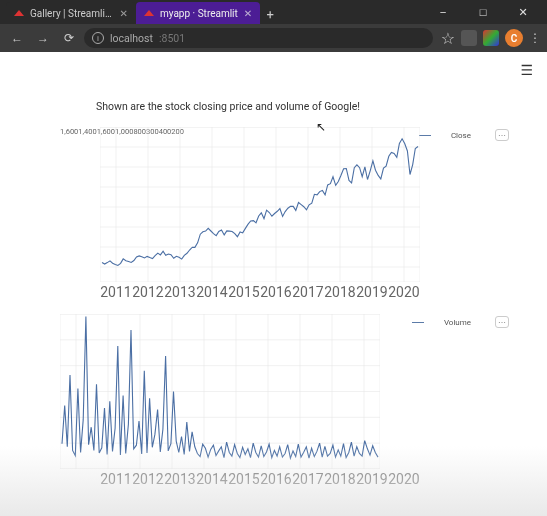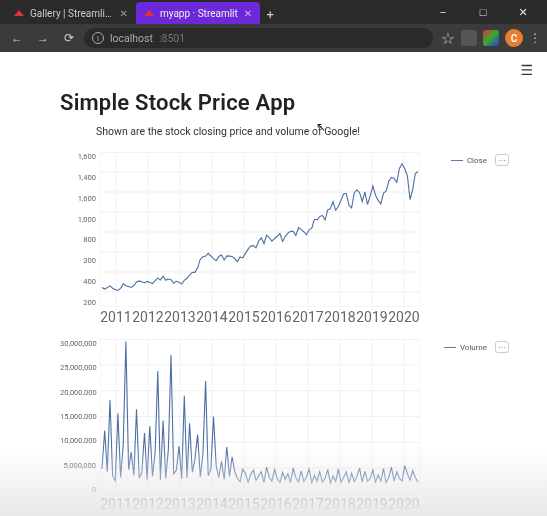--- a/index.html
+++ b/index.html
@@ -38,21 +38,21 @@
       display: flex; align-items: center;
       gap: 6px;
       color: #ccc;
       font-size: 10px;
       max-width: 130px;
       overflow: hidden;
       white-space: nowrap;
       border-radius: 4px 4px 0 0;
     }
     .tab.inactive { background: #2a2a2a; }
-    .tab.active   { background: #6d28d9; color: #eee; }
+    .tab.active   { background: #4c1d95; color: #eee; }
     .tab .favicon { width: 10px; height: 10px; }
     .tab-text { overflow: hidden; text-overflow: ellipsis; flex: 1; }
     .tab-close { font-size: 10px; opacity: .7; }
     .newtab {
       width: 20px; height: 20px;
       display: flex; align-items: center; justify-content: center;
       color: #ccc; font-size: 13px;
     }
     .addrbar {
       height: 28px;
@@ -125,42 +125,42 @@
     
     .chart-wrap {
       margin-top: 14px;
       position: relative;
     }
     .chart {
       display: flex;
       gap: 4px;
     }
     .ylabels {
-      display: flex; flex-direction: column;
+      display: flex; flex-direction: row;
       justify-content: space-between;
       font-size: 7.5px; color: #666;
       text-align: right;
       width: 36px;
     }
     .plot {
       position: relative;
       border-left: 0;
     }
     .plot svg { display: block; }
     .xlabels {
       display: flex;
       font-size: 14px; color: #666;
       margin-left: 40px;
       margin-top: 2px;
     }
     .xlabels span { flex: 1; text-align: center; }
     .legend {
       position: absolute;
       top: 2px; right: 0;
-      display: flex; align-items: center; gap: 4px;
+      display: flex; align-items: center; gap: 20px;
       font-size: 8px; color: #555;
     }
     .legend-dash { width: 12px; height: 0; border-top: 1.2px solid #5b7ba8; }
     .legend-dots {
       width: 14px; height: 12px;
       border: 1px solid #ccc; border-radius: 3px;
       display: flex; align-items: center; justify-content: center;
       font-size: 8px; color: #888;
       margin-left: 4px;
     }
@@ -215,21 +215,20 @@
     <div class="ext-icon ext-a"></div>
     <div class="ext-icon ext-b"></div>
     <div class="ext-icon profile">C</div>
     <span class="kebab">⋮</span>
   </div>
 </div>
 
 <div class="page">
   <div class="hamburger">☰</div>
   <div class="content">
-    <h1>Simple Stock Price App</h1>
     <div class="subtitle">Shown are the stock closing price and volume of Google!</div>
 
     <div class="chart-wrap">
       <div class="legend">
         <span class="legend-dash"></span>
         <span>Close</span>
         <span class="legend-dots">⋯</span>
       </div>
       <div class="chart">
         <div class="ylabels" id="ylabels-0" style="height: 155px;">
@@ -281,29 +280,20 @@
         </div>
     </div>
 
     <div class="chart-wrap">
       <div class="legend">
         <span class="legend-dash"></span>
         <span>Volume</span>
         <span class="legend-dots">⋯</span>
       </div>
       <div class="chart">
-        <div class="ylabels" id="ylabels-1" style="height: 155px;">
-            <span>30,000,000</span>
-            <span>25,000,000</span>
-            <span>20,000,000</span>
-            <span>15,000,000</span>
-            <span>10,000,000</span>
-            <span>5,000,000</span>
-            <span>0</span>
-          </div>
         <div class="plot">
           <svg id="svg-1" width="320" height="155">
               <line x1="0" y1="155" x2="320" y2="155" stroke="#e8e8e8" stroke-width="0.6"></line>
               <line x1="0" y1="129.16666666666666" x2="320" y2="129.16666666666666" stroke="#e8e8e8" stroke-width="0.6"></line>
               <line x1="0" y1="103.33333333333334" x2="320" y2="103.33333333333334" stroke="#e8e8e8" stroke-width="0.6"></line>
               <line x1="0" y1="77.5" x2="320" y2="77.5" stroke="#e8e8e8" stroke-width="0.6"></line>
               <line x1="0" y1="51.66666666666667" x2="320" y2="51.66666666666667" stroke="#e8e8e8" stroke-width="0.6"></line>
               <line x1="0" y1="25.833333333333314" x2="320" y2="25.833333333333314" stroke="#e8e8e8" stroke-width="0.6"></line>
               <line x1="0" y1="0" x2="320" y2="0" stroke="#e8e8e8" stroke-width="0.6"></line>
               <line x1="16" y1="0" x2="16" y2="155" stroke="#e8e8e8" stroke-width="0.6"></line>

